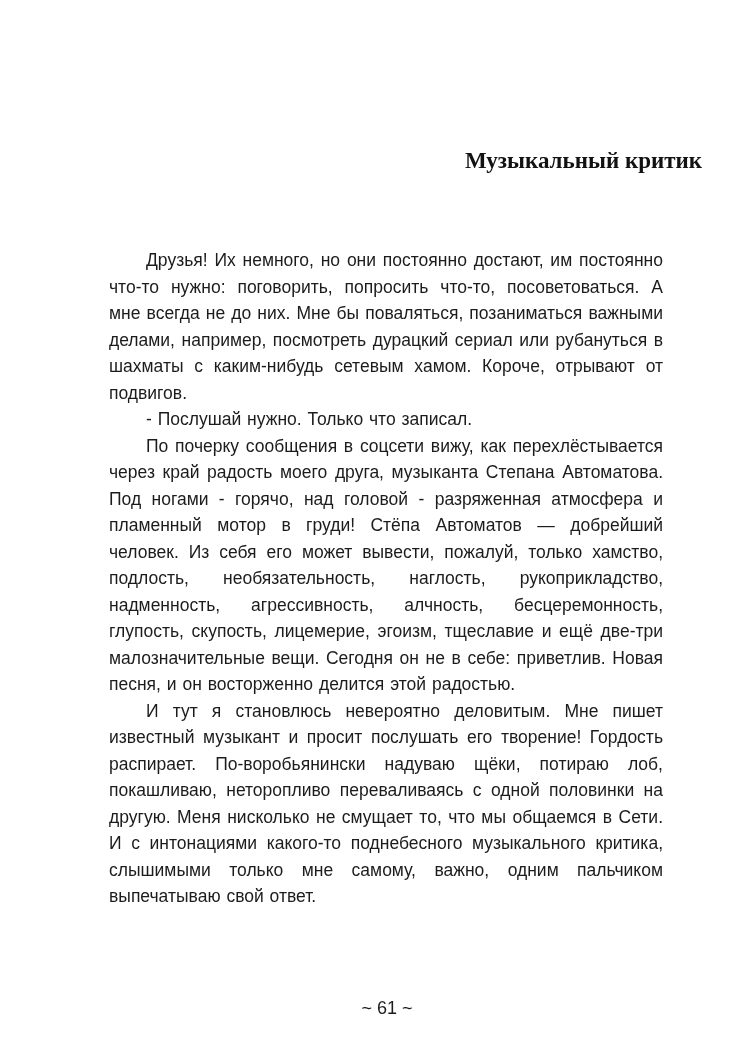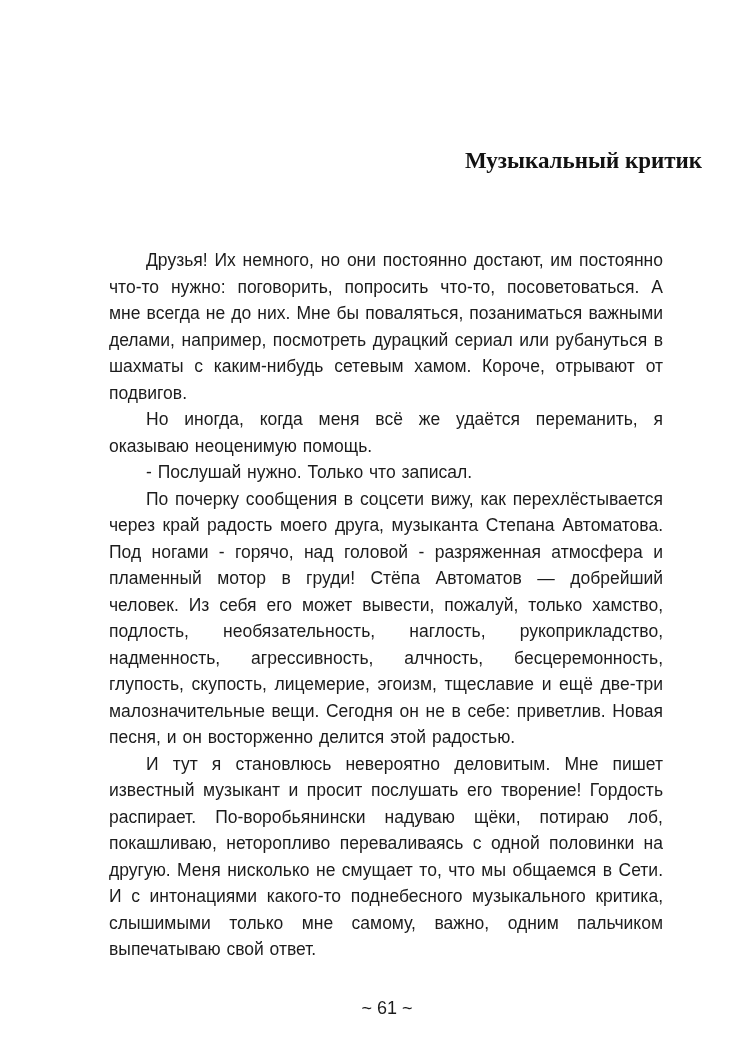--- a/index.html
+++ b/index.html
@@ -55,20 +55,19 @@
   }
 </style>
 </head>
 <body>
 
 <div class="page">
   <h1 class="title">Музыкальный критик</h1>
 
   <div class="text-block">
       <p class="para">Друзья! Их немного, но они постоянно достают, им постоянно что-то нужно: поговорить, попросить что-то, посоветоваться. А мне всегда не до них. Мне бы поваляться, позаниматься важными делами, например, посмотреть дурацкий сериал или рубануться в шахматы с каким-нибудь сетевым хамом. Короче, отрывают от подвигов.</p>
-      <p class="para">Но иногда, когда меня всё же удаётся переманить, я оказываю неоценимую помощь.</p>
       <p class="para">- Послушай нужно. Только что записал.</p>
       <p class="para">По почерку сообщения в соцсети вижу, как перехлёстывается через край радость моего друга, музыканта Степана Автоматова. Под ногами - горячо, над головой - разряженная атмосфера и пламенный мотор в груди! Стёпа Автоматов — добрейший человек. Из себя его может вывести, пожалуй, только хамство, подлость, необязательность, наглость, рукоприкладство, надменность, агрессивность, алчность, бесцеремонность, глупость, скупость, лицемерие, эгоизм, тщеславие и ещё две-три малозначительные вещи. Сегодня он не в себе: приветлив. Новая песня, и он восторженно делится этой радостью.</p>
       <p class="para">И тут я становлюсь невероятно деловитым. Мне пишет известный музыкант и просит послушать его творение! Гордость распирает. По-воробьянински надуваю щёки, потираю лоб, покашливаю, неторопливо переваливаясь с одной половинки на другую. Меня нисколько не смущает то, что мы общаемся в Сети. И с интонациями какого-то поднебесного музыкального критика, слышимыми только мне самому, важно, одним пальчиком выпечатываю свой ответ.</p>
     </div>
 
   <div class="page-number">~ 61 ~</div>
 </div>
 
 </body></html>

